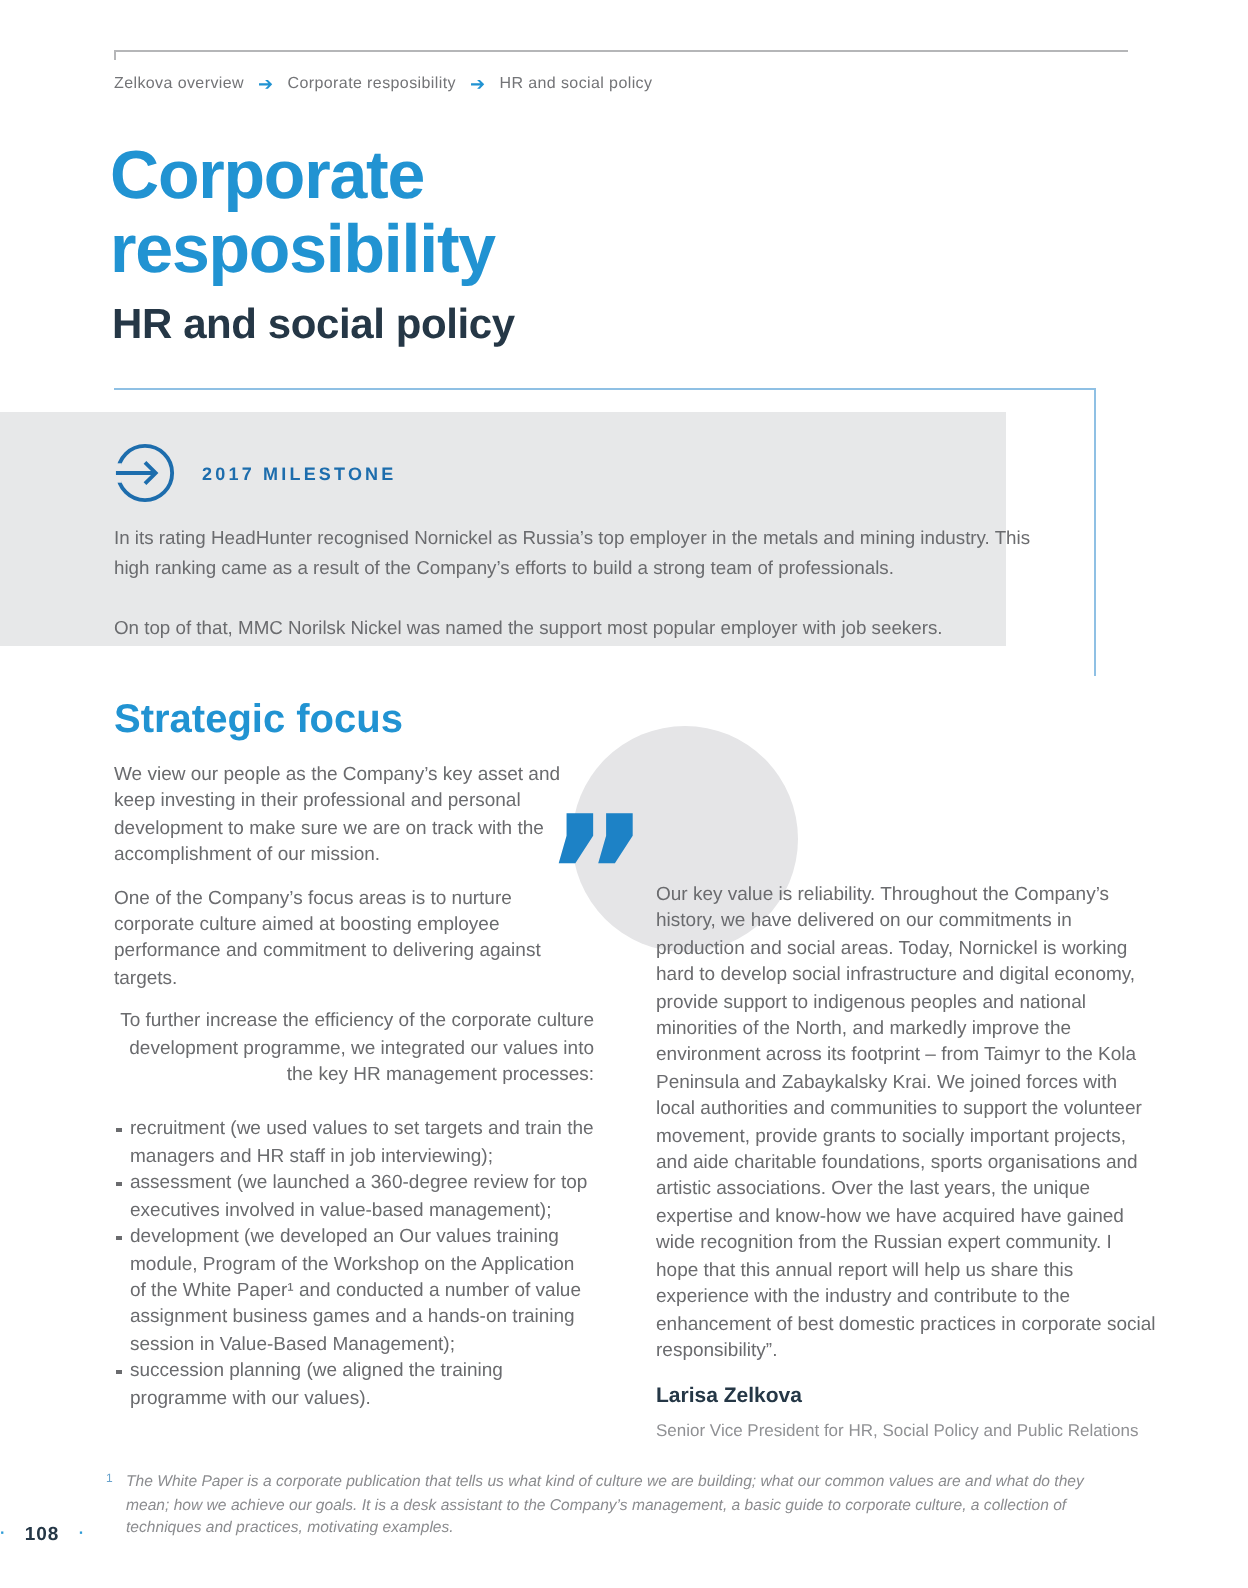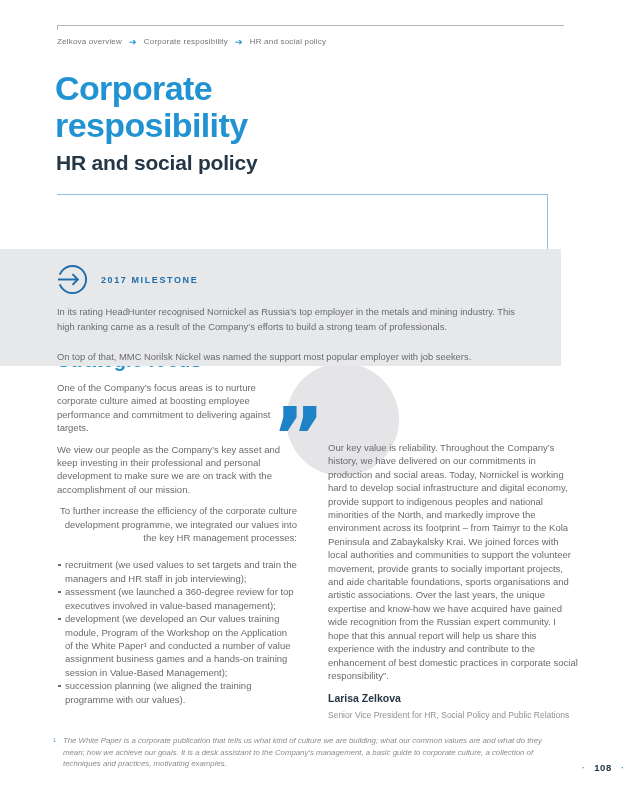--- a/index.html
+++ b/index.html
@@ -26,22 +26,22 @@
   }
   .subtitle {
     position:absolute; left:56px; top:151px; margin:0;
     font-size:21px; font-weight:bold; color:#253746; letter-spacing:-0.2px;
   }
 
   .rule-h { position:absolute; left:57px; top:194px; width:491px; height:1px; background:#8fc0e4; }
   .rule-v { position:absolute; left:547px; top:194px; width:1px; height:144px; background:#8fc0e4; z-index:1; }
 
   .milestone {
-    position:absolute; left:0; top:206px; width:561px; height:117px; background:#e7e8e9;
-    box-sizing:border-box; padding:15px 30px 0 57px; z-index:2;margin-top:43px;
+    position:absolute; left:0; top:206px; width:503px; height:117px; background:#e7e8e9;
+    box-sizing:border-box; padding:15px 30px 0 57px; z-index:2;
   }
   .milestone-head { display:flex; align-items:center; gap:13px; height:31px; }
   .milestone-icon svg { width:31px; height:31px; display:block; }
   .milestone-label { font-size:9px; font-weight:bold; color:#1d6dad; letter-spacing:1.6px; }
   .milestone p { margin:0; font-size:9.4px; line-height:15px; color:#6a6b6e; width:478px; }
   .milestone p.m-first  { margin-top:9px; }
   .milestone p.m-second { margin-top:15px; }
 
   .section-heading {
     position:absolute; left:57px; top:349px; margin:0;
@@ -77,21 +77,21 @@
   .author { margin-top:10px; font-size:10.5px; font-weight:bold; color:#253746; }
   .author-title { margin-top:3px; font-size:8.5px; color:#909194; }
 
   .footnote {
     position:absolute; left:53px; top:735px; width:512px; box-sizing:border-box; padding-left:10px;
     font-size:7.8px; font-style:italic; line-height:11.5px; color:#8b8c8f;
   }
   .footnote sup { position:absolute; left:0; top:0; font-size:6px; font-style:normal; color:#6aa3cc; }
 
   .pageno {
-    position:absolute; left:0; top:762px; width:624px; text-align:right;
+    position:absolute; left:0; top:762px; width:624px; text-align:left;
     font-size:9.5px; color:#253746;
   }
   .pageno .num { font-weight:bold; letter-spacing:0.5px; margin:0 7px; }
   .pageno .dot { color:#2e9bd6; font-weight:bold; font-size:8px; vertical-align:1px; }
 </style>
 </head>
 <body>
 
 <div class="page">
 
@@ -123,22 +123,22 @@
       </span>
       <span class="milestone-label">2017 MILESTONE</span>
     </div>
     <p class="m-first">In its rating HeadHunter recognised Nornickel as Russia’s top employer in the metals and mining industry. This high ranking came as a result of the Company’s efforts to build a strong team of professionals.</p>
     <p class="m-second">On top of that, MMC Norilsk Nickel was named the support most popular employer with job seekers.</p>
   </section>
 
   <h3 class="section-heading">Strategic focus</h3>
 
   <div class="col-left">
+    <p>We view our people as the Company’s key asset and keep investing in their professional and personal development to make sure we are on track with the accomplishment of our mission.</p>
     <p>One of the Company’s focus areas is to nurture corporate culture aimed at boosting employee performance and commitment to delivering against targets.</p>
-    <p>We view our people as the Company’s key asset and keep investing in their professional and personal development to make sure we are on track with the accomplishment of our mission.</p>
     <p class="no-gap">To further increase the efficiency of the corporate culture development programme, we integrated our values into the key HR management processes:</p>
     <ul>
       <li>recruitment (we used values to set targets and train the managers and HR staff in job interviewing);</li>
       <li>assessment (we launched a 360-degree review for top executives involved in value-based management);</li>
       <li>development (we developed an Our values training module, Program of the Workshop on the Application of the White Paper¹ and conducted a number of value assignment business games and a hands-on training session in Value-Based Management);</li>
       <li>succession planning (we aligned the training programme with our values).</li>
     </ul>
   </div>
 
   <div class="quote-circle"></div>

